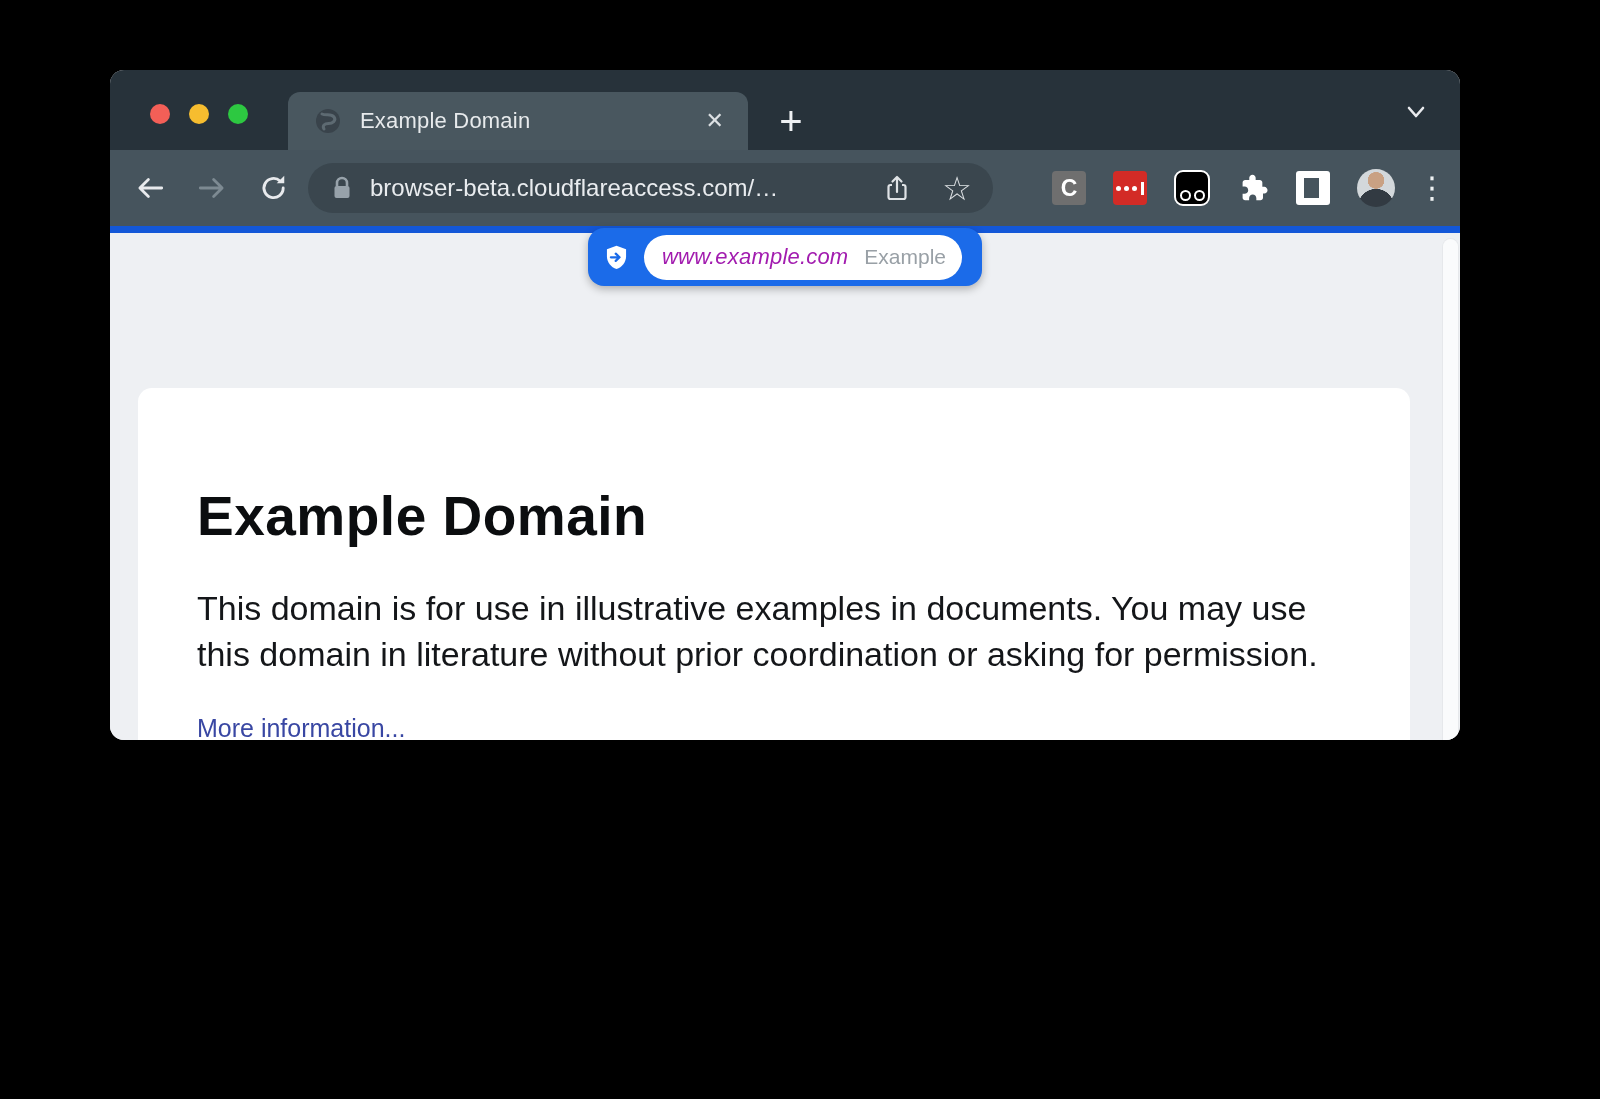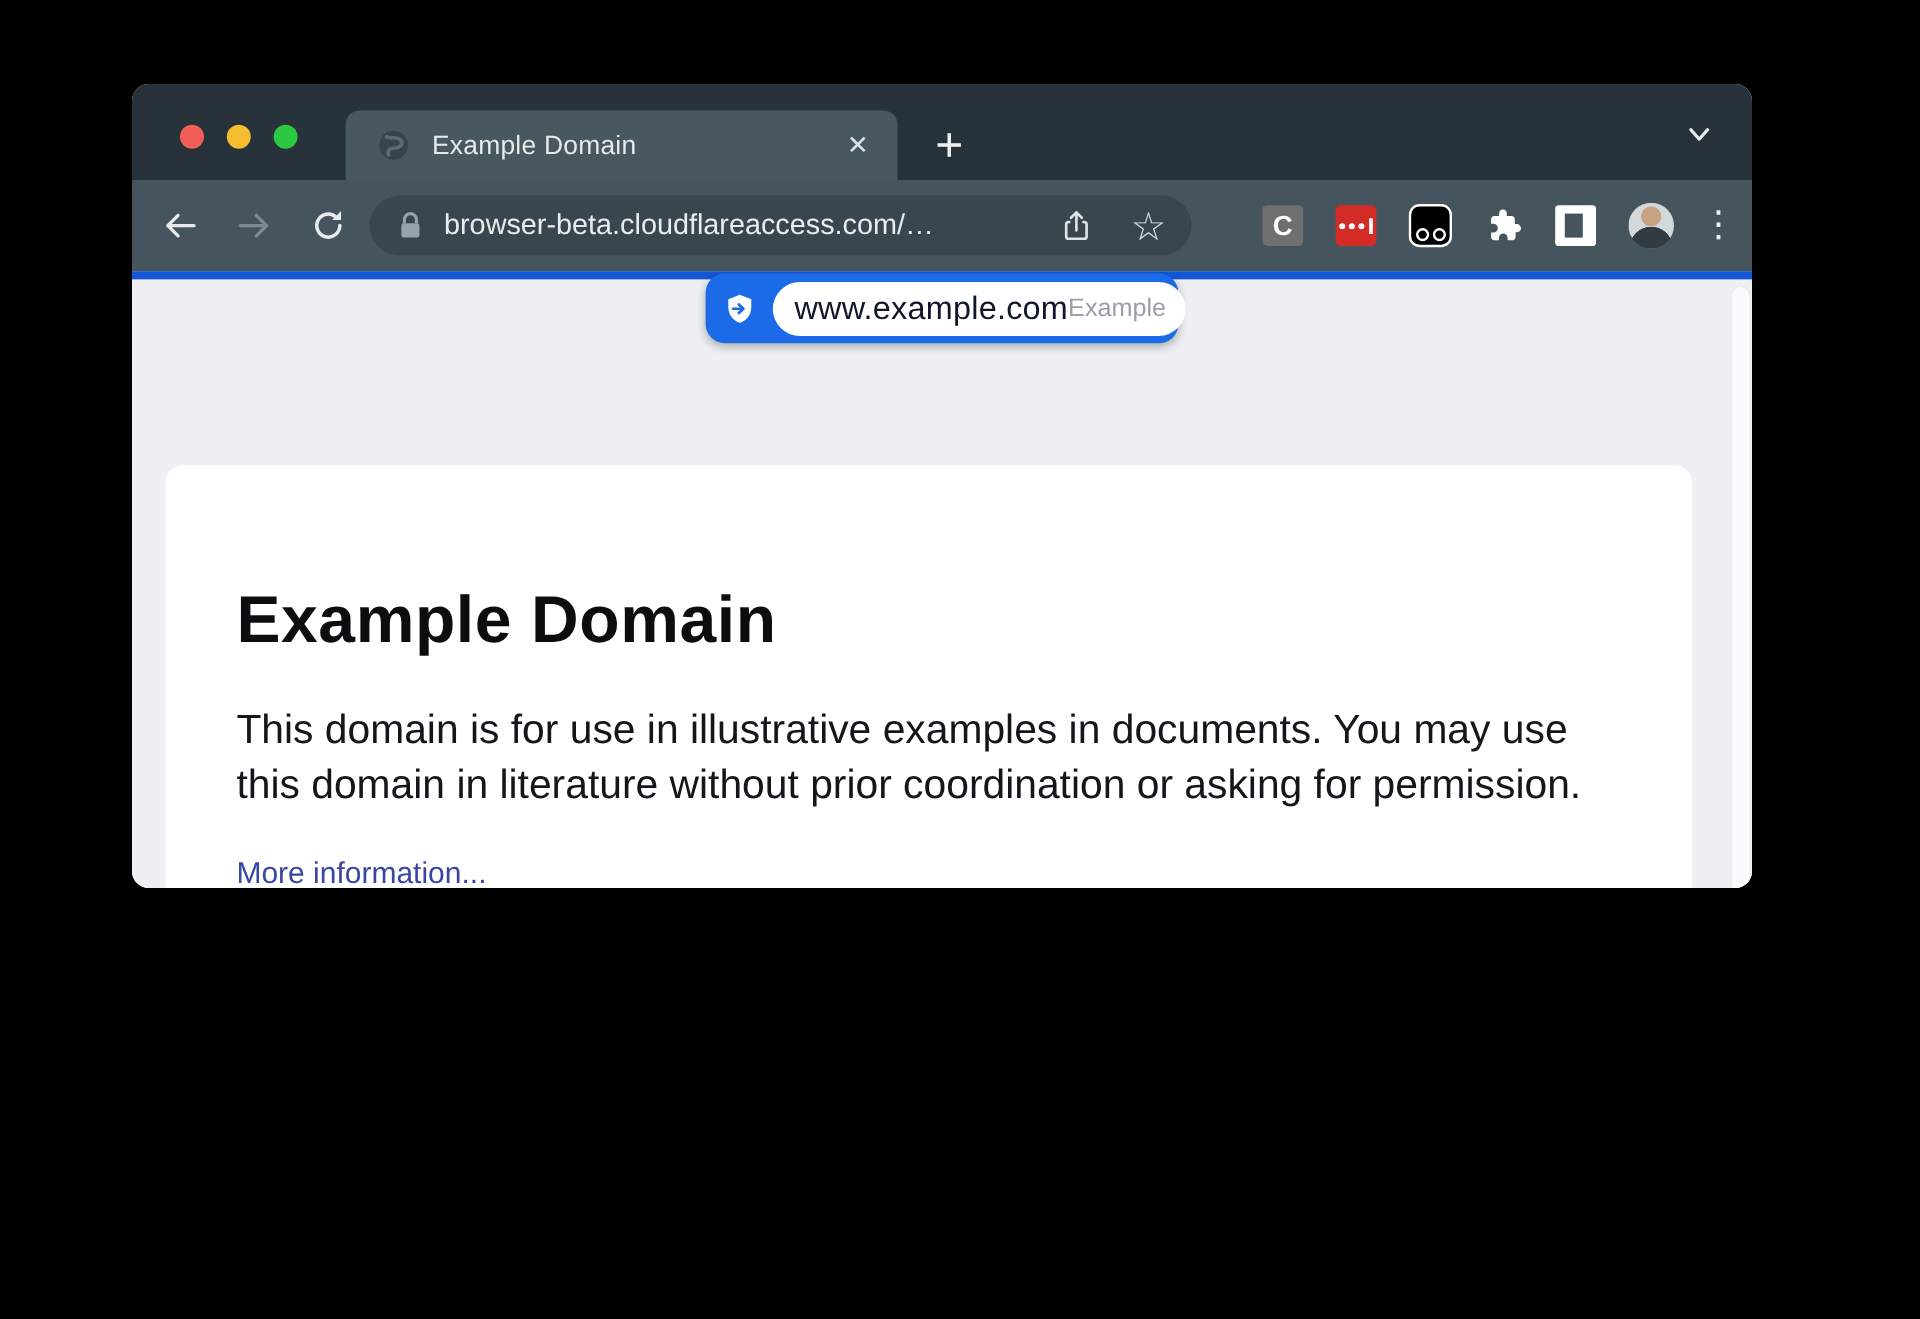--- a/index.html
+++ b/index.html
@@ -66,21 +66,21 @@
   .strip{height:7px;background:var(--strip);flex:none;}
 
   
   .viewport{position:relative;flex:1;background:var(--page);}
   .pill{position:absolute;left:50%;top:-5px;transform:translateX(-50%);width:394px;height:58px;
     background:var(--accent);border-radius:16px;display:flex;align-items:center;
     box-shadow:0 3px 8px rgba(0,0,0,.28);z-index:5;}
   .pill-shield{width:56px;flex:none;display:flex;align-items:center;justify-content:center;}
   .pill-inner{flex:1;height:45px;margin-right:20px;background:#fff;border-radius:23px;
     display:flex;align-items:center;padding:0 16px 0 18px;}
-  .pill-domain{font-size:27px;color:#0f172a;letter-spacing:.2px;}
+  .pill-domain{font-size:22px;color:#a21caf;letter-spacing:.2px;font-style:italic;}
   .pill-expand{margin-left:auto;font-size:21px;color:#99a0a6;}
 
   .card{position:absolute;left:28px;top:155px;width:1272px;height:467px;background:var(--card);
     border-radius:14px;padding:96px 60px 0 59px;}
   .card h1{font-size:55px;font-weight:700;color:#0b0d0f;letter-spacing:.5px;}
   .card p{margin-top:38px;font-size:34px;line-height:1.35;color:#141619;max-width:1150px;}
   .card a{display:inline-block;margin-top:36px;font-size:25px;color:var(--link);text-decoration:none;}
 
   .scroll-thumb{position:absolute;right:2px;top:6px;width:15px;height:634px;border-radius:8px;
     background:#fafbfc;box-shadow:0 0 0 1px rgba(0,0,0,.03);}

